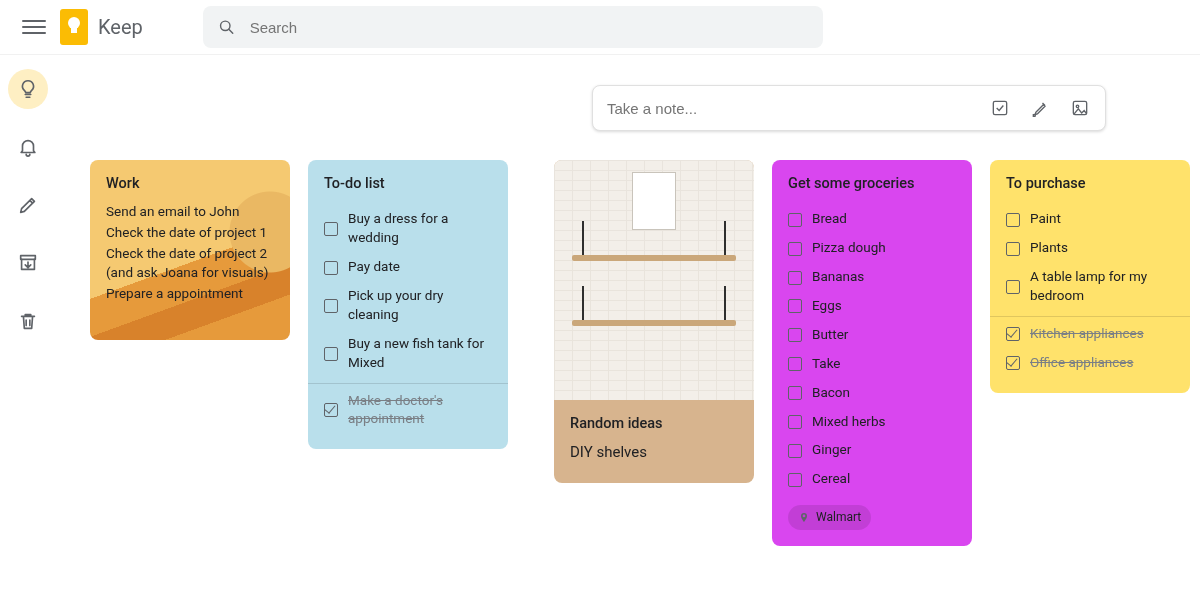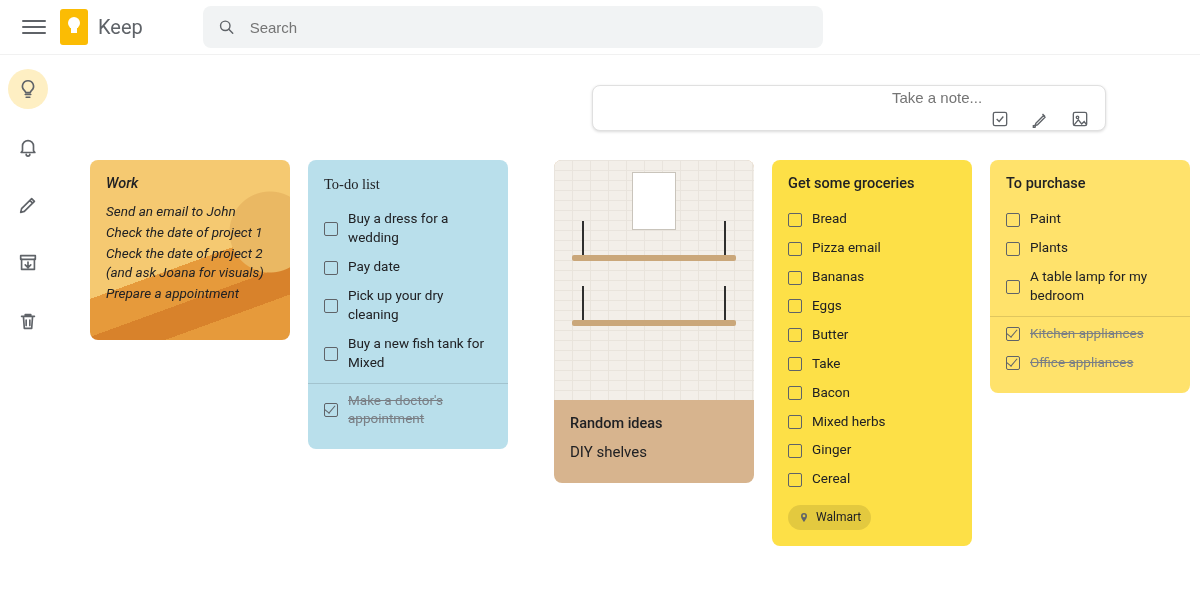--- a/index.html
+++ b/index.html
@@ -84,24 +84,23 @@
   
   .takenote {
     position: absolute;
     top: 30px;
     left: 502px;
     width: 514px;
     height: 46px;
     border: 1px solid #e0e0e0;
     border-radius: 8px;
     box-shadow: 0 1px 3px rgba(0,0,0,0.15);
-    display: flex; align-items: flex-end;
+    display: flex; align-items: center;
     padding: 0 14px;
     background: #fff;
-    flex-direction: column;
   }
   .takenote input {
     flex: 1; border: none; outline: none; font-size: 15px; color: #5f6368;
   }
   .takenote .tools { display: flex; gap: 18px; }
   .takenote .tools .tool {
     width: 22px; height: 22px; display:flex;align-items:center;justify-content:center;
     cursor: pointer;
   }
   .takenote .tools svg { width: 20px; height: 20px; stroke:#5f6368; fill:none; stroke-width:1.6;}
@@ -127,38 +126,37 @@
   .note .body-line { margin-bottom: 2px; }
 
   
   .note-work {
     background: #f5c971;
     background-image:
       radial-gradient(circle at 90% 40%, #eab863 0 40px, transparent 41px),
       linear-gradient(160deg, transparent 55%, #e69a3b 55% 70%, #d8822b 70% 82%, #e69a3b 82%);
     height: 180px;
     overflow: hidden;
-    font-style: italic;
   }
 
   
   .note-todo { background: #b9dfeb; }
   .check-row { display:flex; align-items:center; gap:10px; padding: 5px 0; }
   .check-row .box {
     width:14px; height:14px; border:1.6px solid #5f6368; border-radius:2px;
     flex-shrink:0; margin-top:2px; position:relative;
   }
   .check-row.done .box::after {
     content:""; position:absolute; left:2px; top:-1px; width:5px; height:9px;
     border-right:1.8px solid #5f6368; border-bottom:1.8px solid #5f6368;
     transform: rotate(40deg);
   }
   .check-row.done .txt { text-decoration: line-through; color: #7a7f85; }
   .check-divider { border-top:1px solid rgba(0,0,0,0.12); margin: 6px 0 2px -16px; width: calc(100% + 32px);}
-  .note-todo .title { margin-bottom: 10px; font-family: Liberation Serif, serif; }
+  .note-todo .title { margin-bottom: 10px; }
 
   
   .note-random { background:#d7b48e; padding:0; overflow:hidden;margin-left:28px;}
   .note-random .imghdr {
     height: 240px;
     background: #f3efe9;
     position: relative;
   }
   
   .note-random .imghdr::before {
@@ -176,21 +174,21 @@
   .shelf.s2 { top: 160px; }
   .bracket { position:absolute; width:2px; height:34px; background:#2f2f2f; }
   .bracket.b1l{ left:28px; top:61px;} .bracket.b1r{ right:28px; top:61px;}
   .bracket.b2l{ left:28px; top:126px;} .bracket.b2r{ right:28px; top:126px;}
   .frame { position:absolute; top:12px; left:50%; transform:translateX(-50%); width:44px; height:58px; background:#fff; border:1px solid #c9c4bb;}
   .note-random .cap { padding: 14px 16px 20px 16px; }
   .note-random .cap .title { margin-bottom: 8px; font-weight:500;}
   .note-random .cap .sub { font-size: 15px; }
 
   
-  .note-groc { background:#fde047; }
+  .note-groc { background:#d946ef; }
   .note-groc .title { margin-bottom:10px; }
   .tag {
     margin-top: 12px;
     display:inline-flex; align-items:center; gap:6px;
     background: rgba(0,0,0,0.10);
     border-radius: 14px;
     padding: 4px 10px;
     font-size: 12px;
   }
   .tag svg { width:12px;height:12px; fill:#5f6368;}
@@ -332,21 +330,21 @@
     </div>
 
     <div class="note note-groc">
       <div class="title">Get some groceries</div>
       <div class="check-row">
           <div class="box"></div>
           <div class="txt">Bread</div>
         </div>
       <div class="check-row">
           <div class="box"></div>
-          <div class="txt">Pizza email</div>
+          <div class="txt">Pizza dough</div>
         </div>
       <div class="check-row">
           <div class="box"></div>
           <div class="txt">Bananas</div>
         </div>
       <div class="check-row">
           <div class="box"></div>
           <div class="txt">Eggs</div>
         </div>
       <div class="check-row">

